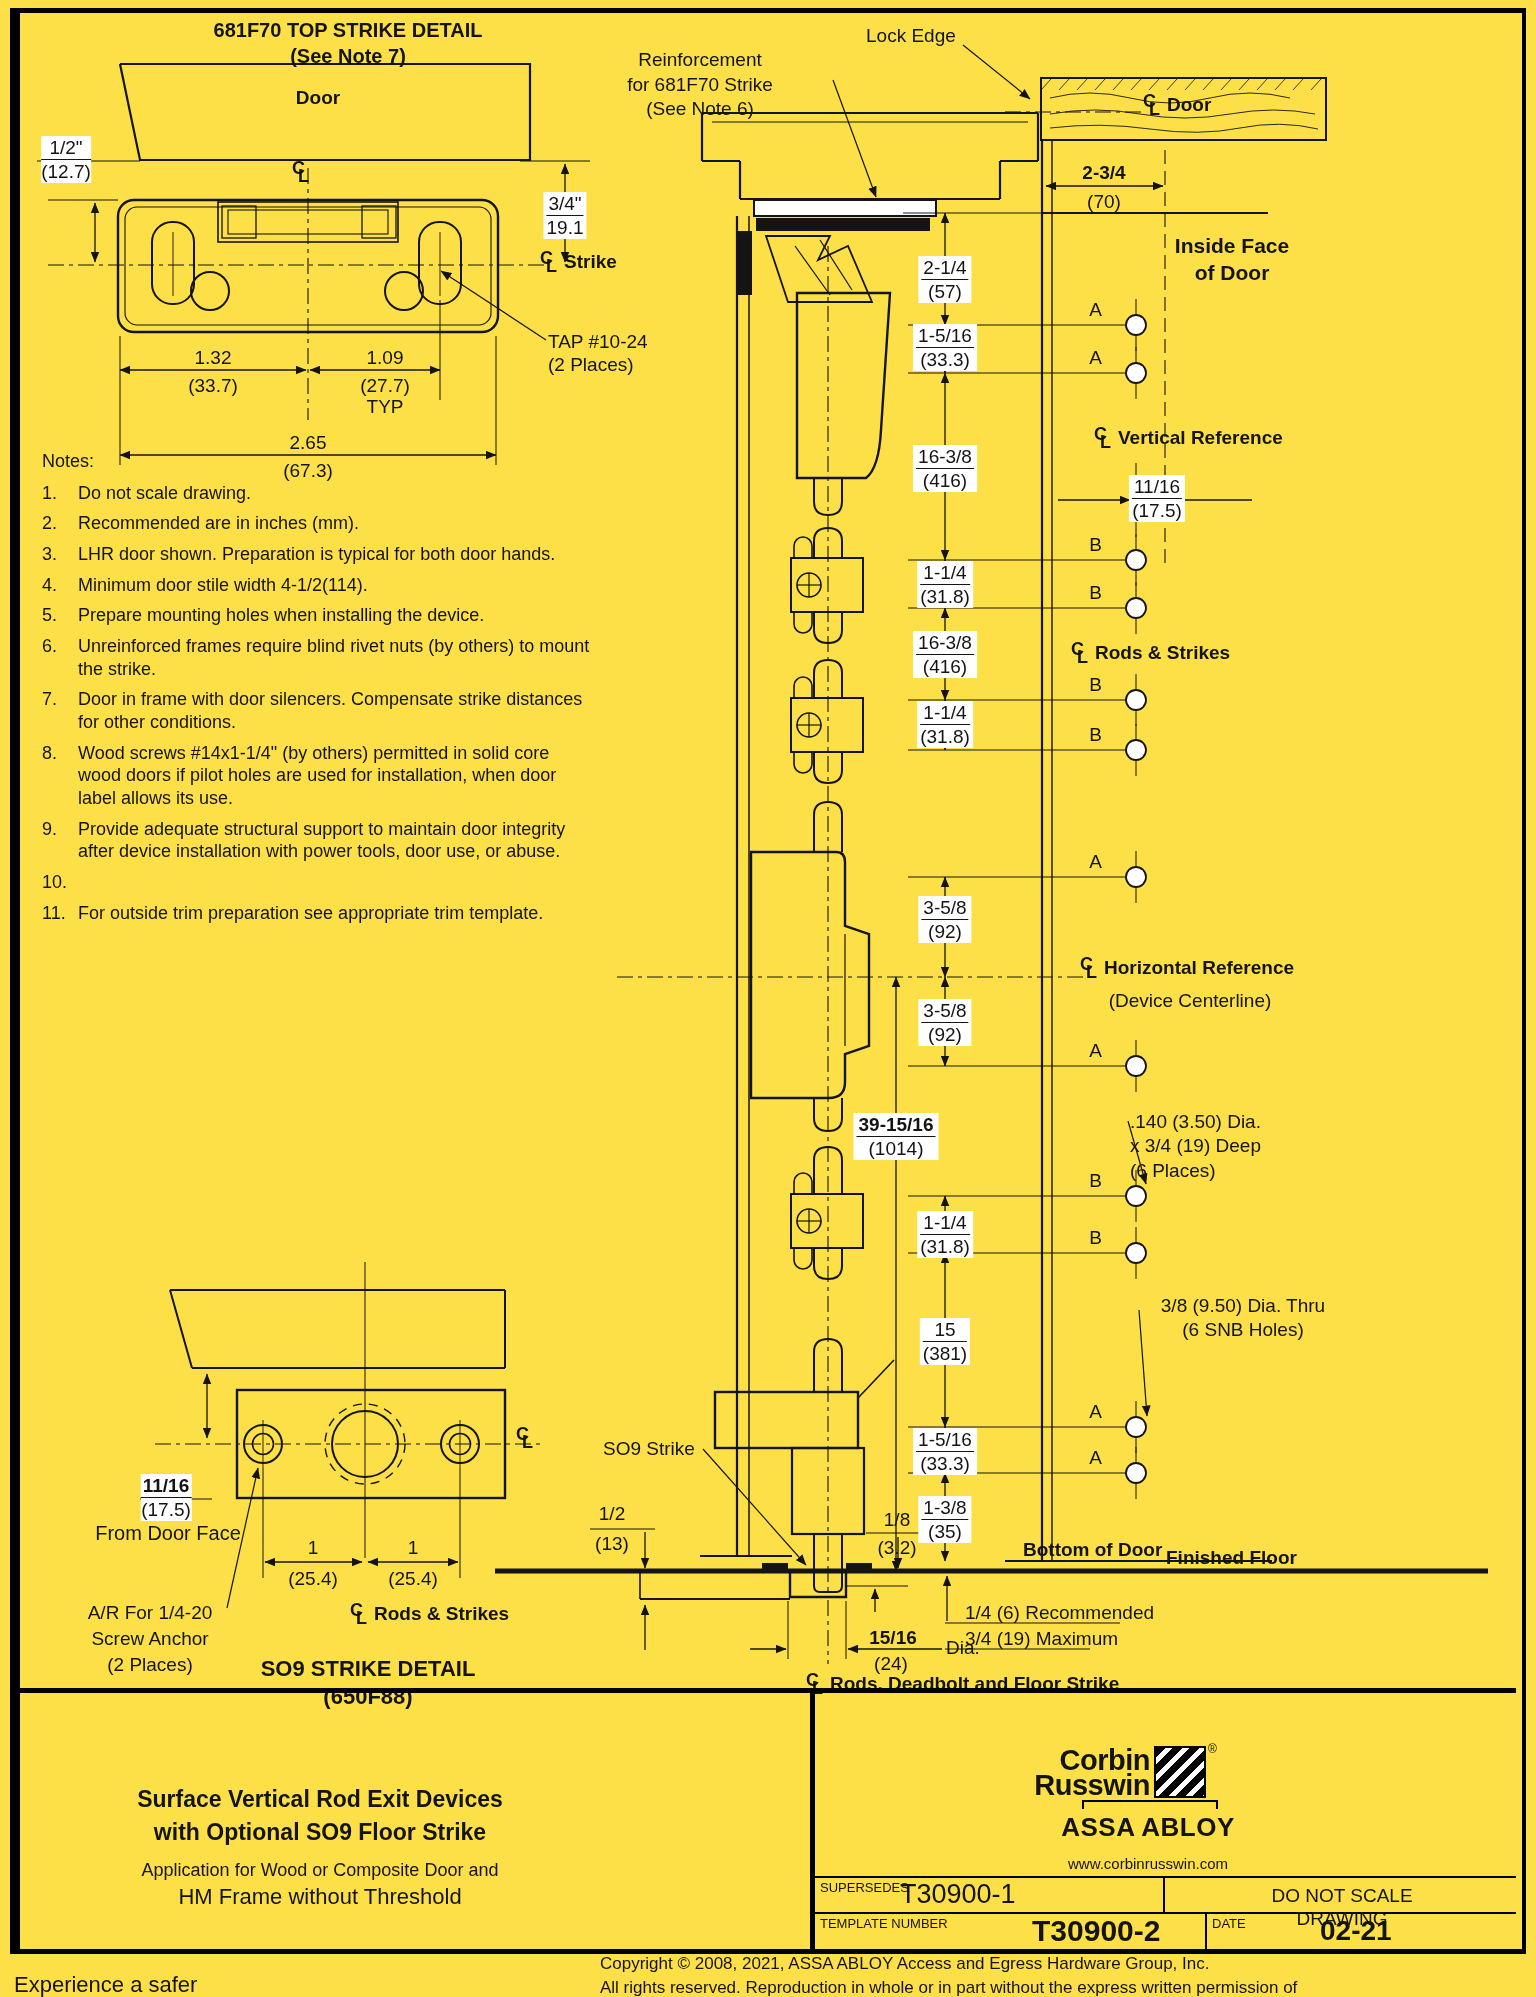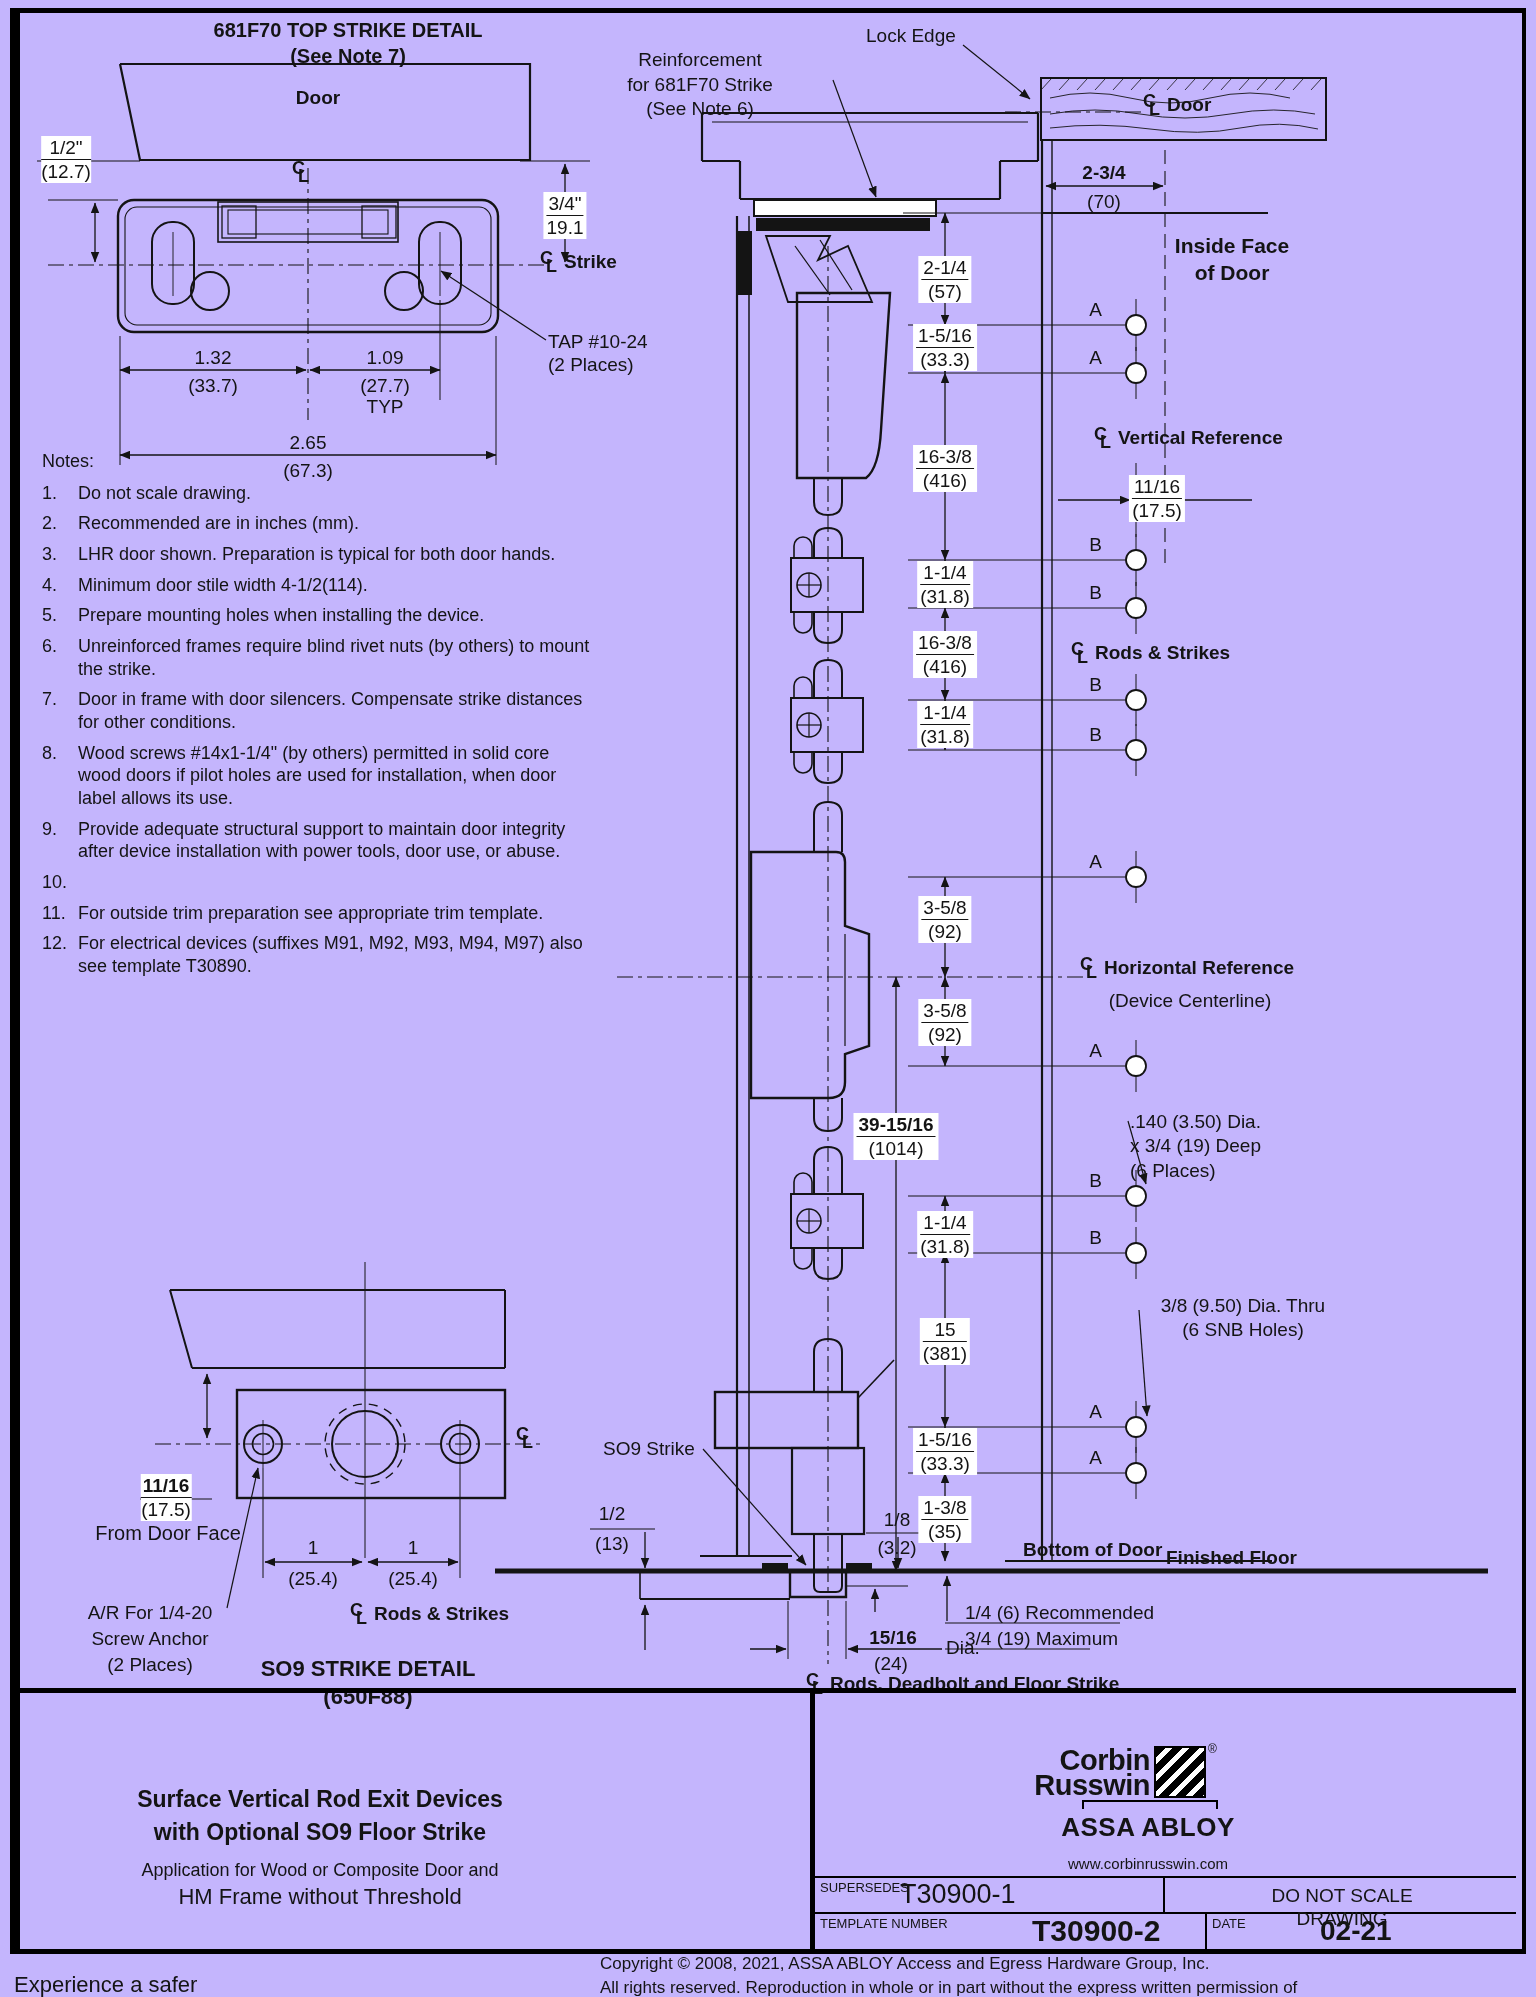--- a/index.html
+++ b/index.html
@@ -1,16 +1,16 @@
 <!DOCTYPE html>
 <html><head>
 <meta charset="utf-8">
 <style>
   html,body{margin:0;padding:0;background:#e8e8e8}
-  .page{position:relative;width:1536px;height:1997px;background:#c4b5fd;overflow:hidden;
+  .page{position:relative;width:1536px;height:1997px;background:#fde047;overflow:hidden;
         font-family:"Liberation Sans",sans-serif;color:#141414}
   .t{position:absolute;white-space:pre-line;font-size:19px;line-height:1.22;color:#141414}
   .b{font-weight:700}
   .c{transform:translateX(-50%);text-align:center}
   .dim{background:#fff;padding:0 3px;font-size:19px}
   .dim .u{border-bottom:1.7px solid #141414;padding:0 2px}
   .hl{position:absolute;width:22px;text-align:right;font-size:19px}
   .cl{position:relative;display:inline-block;width:17px;height:26px;font-weight:700;font-size:18px}
   .cl::before{content:"C";position:absolute;left:0;top:-2px}
   .cl::after{content:"L";position:absolute;left:6px;top:6px}
@@ -423,25 +423,20 @@
         <span class="tx">Provide adequate structural support to maintain door integrity
 after device installation with power tools, door use, or abuse.</span>
       </div>
   <div class="note">
         <span class="n">10.</span>
       </div>
   <div class="note">
         <span class="n">11.</span>
         <span class="tx">For outside trim preparation see appropriate trim template.</span>
       </div>
-  <div class="note">
-        <span class="n">12.</span>
-        <span class="tx">For electrical devices (suffixes M91, M92, M93, M94, M97) also
-see template T30890.</span>
-      </div>
 </div>
 
 <div class="ln" style="left:10px;top:1688px;width:1506px;height:5px"></div>
 <div class="ln" style="left:810px;top:1688px;width:5px;height:261px"></div>
 <div class="ln" style="left:815px;top:1876px;width:701px;height:2px"></div>
 <div class="ln" style="left:815px;top:1912px;width:701px;height:2px"></div>
 <div class="ln" style="left:1163px;top:1876px;width:2px;height:36px"></div>
 <div class="ln" style="left:1205px;top:1912px;width:2px;height:37px"></div>
 
 <div class="t c b" style="left:320px;top:1783px;font-size:23px;line-height:1.42">Surface Vertical Rod Exit Devices</div>

